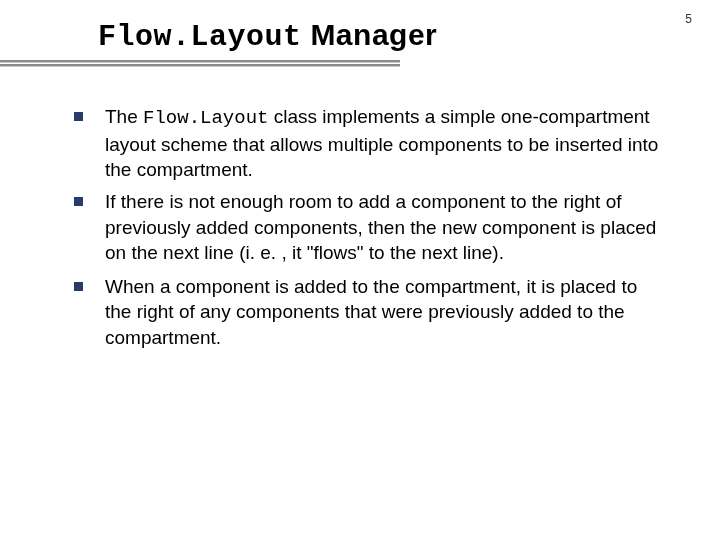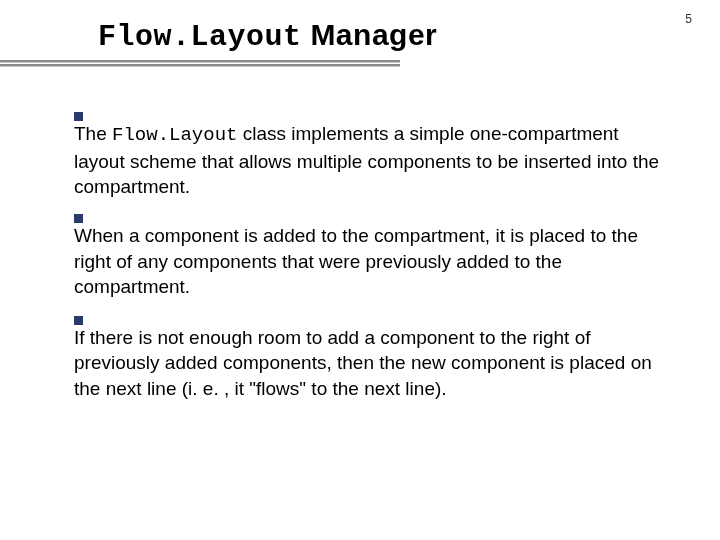--- a/index.html
+++ b/index.html
@@ -51,21 +51,20 @@
   .content {
     position: absolute;
     left: 74px;
     right: 60px;
     top: 104px;
   }
   .bullet-row {
     display: flex;
     align-items: flex-start;
     margin-bottom: 6px;
-    flex-direction: column;
   }
   .bullet {
     width: 9px;
     height: 9px;
     background: #2a3a6a;
     flex: 0 0 9px;
     margin-top: 8px;
     margin-right: 22px;
   }
   .bullet-text {
@@ -101,26 +100,26 @@
     <div class="bullet-row">
       <div class="bullet"></div>
       <div class="bullet-text">
         <span>The </span><span class="mono">Flow.Layout</span><span> class implements a simple one-compartment layout scheme that allows multiple components to be inserted into the compartment.</span>
       </div>
     </div>
 
     <div class="bullet-row">
       <div class="bullet"></div>
       <div class="bullet-text">
-        <span>When a component is added to the compartment, it is placed to the right of any components that were previously added to the compartment.</span><span class="mono"></span><span></span>
+        <span>If there is not enough room to add a component to the right of previously added components, then the new component is placed on the next line (i. e. , it "flows" to the next line).</span><span class="mono"></span><span></span>
       </div>
     </div>
 
     <div class="bullet-row">
       <div class="bullet"></div>
       <div class="bullet-text">
-        <span>If there is not enough room to add a component to the right of previously added components, then the new component is placed on the next line (i. e. , it "flows" to the next line).</span><span class="mono"></span><span></span>
+        <span>When a component is added to the compartment, it is placed to the right of any components that were previously added to the compartment.</span><span class="mono"></span><span></span>
       </div>
     </div>
 
   </div>
 
 </div>
 
 </body></html>

